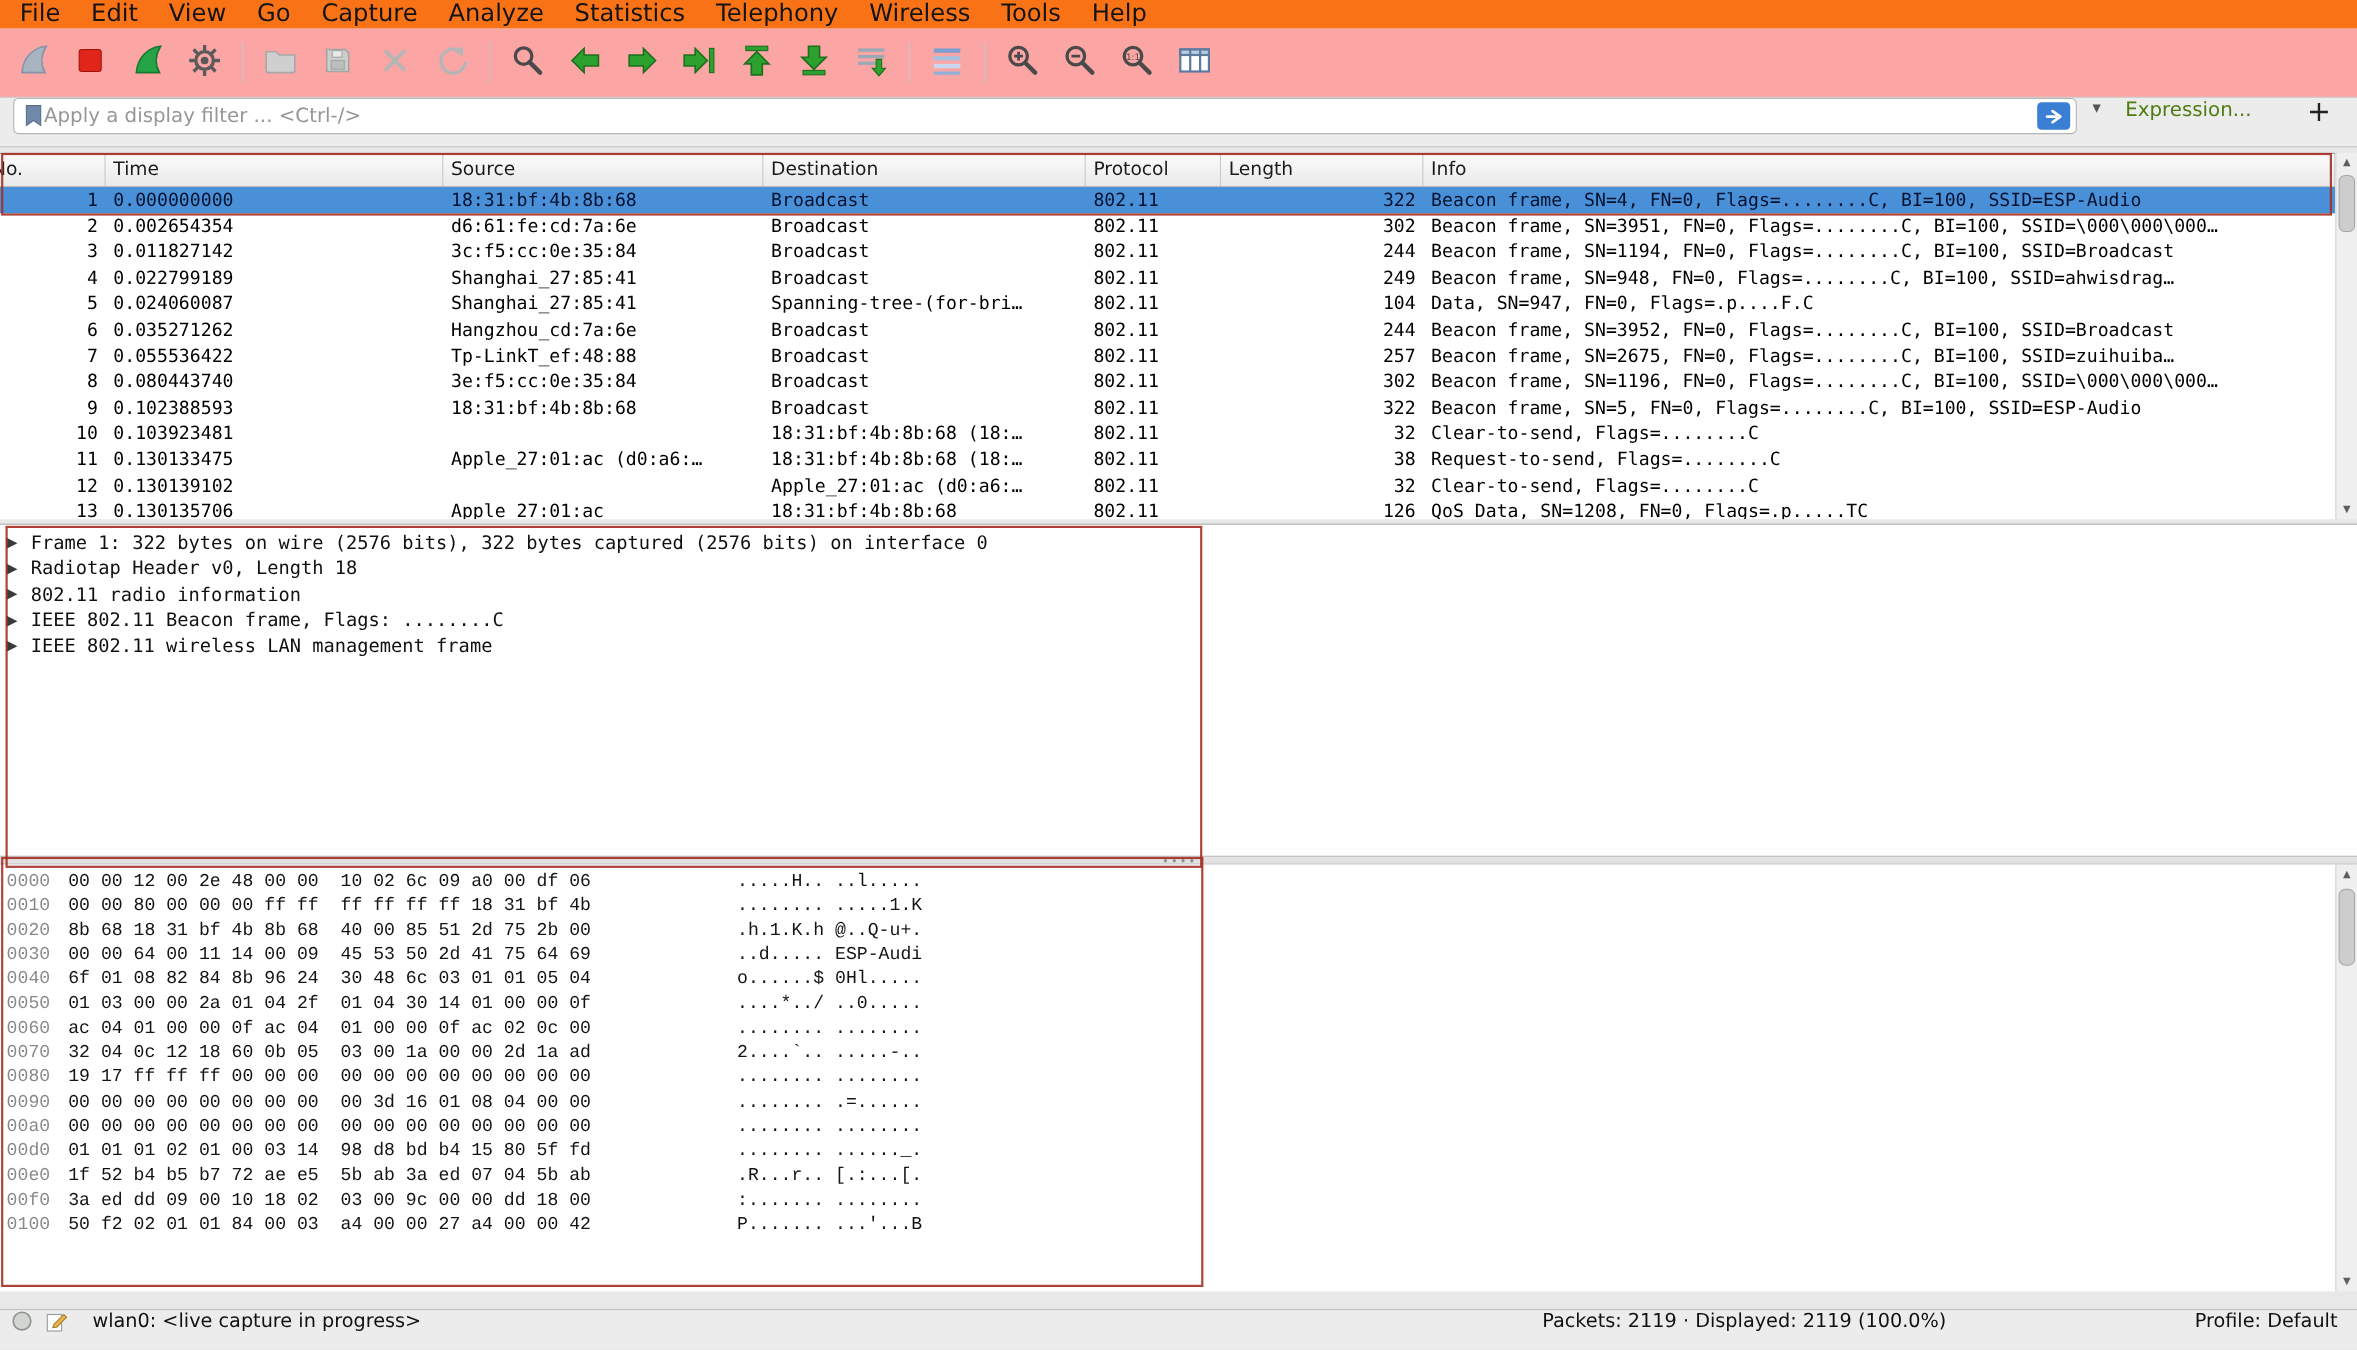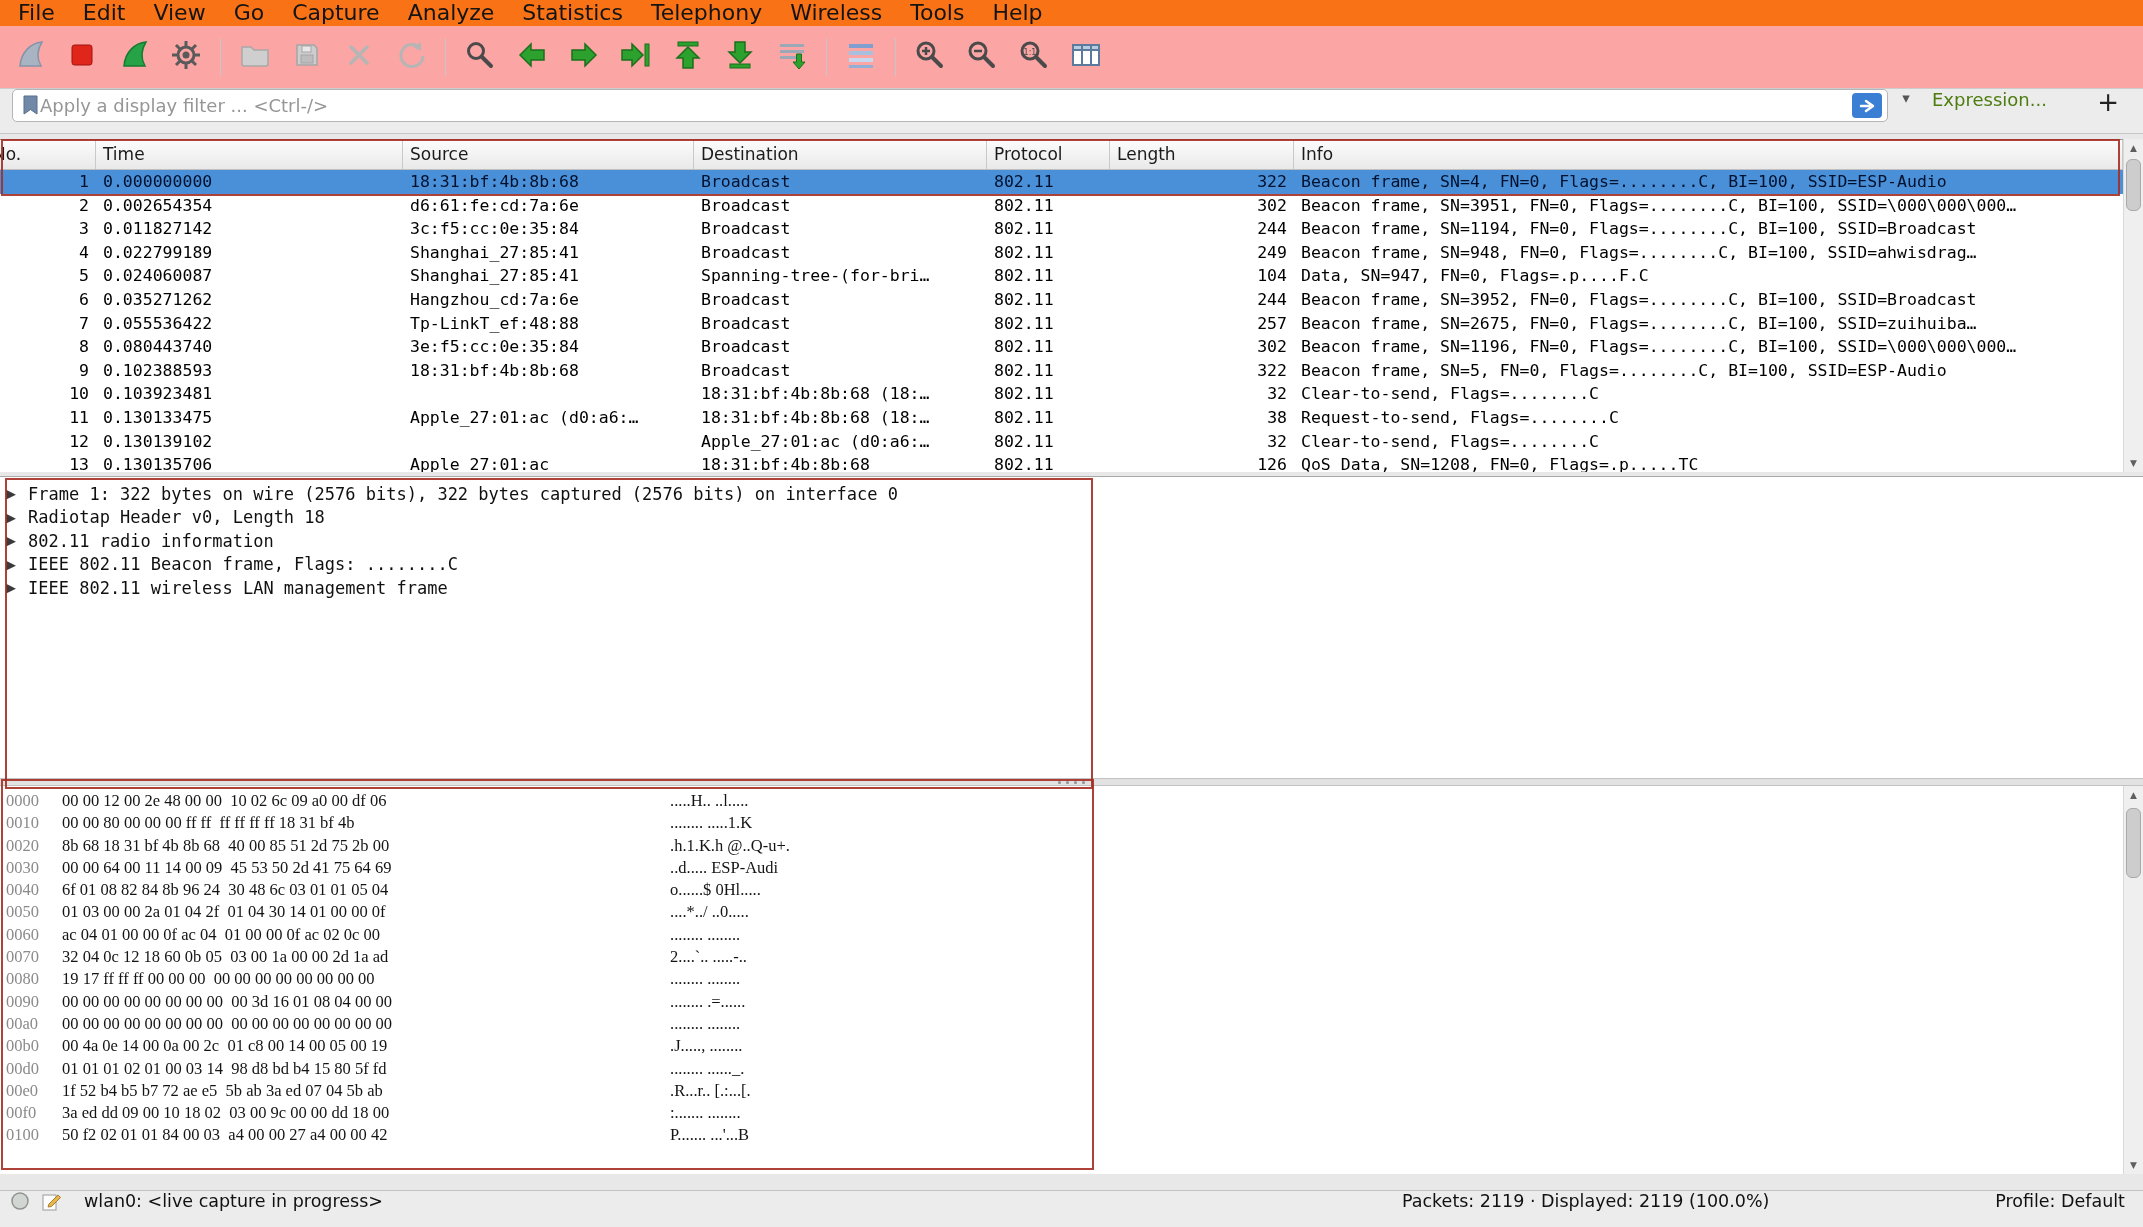--- a/index.html
+++ b/index.html
@@ -41,21 +41,21 @@
   .details { position:absolute; top:476px; left:0; width:2143px; height:302px; background:#fff; border-top:1px solid #a8a8a8; padding-top:5px; font-family:"DejaVu Sans Mono",monospace; font-size:17px; color:#101010; overflow:hidden; }
   .d-row { display:flex; align-items:center; height:23.5px; padding-left:6px; }
   .d-arrow { width:22px; font-size:13px; color:#3a3a3a; font-family:"DejaVu Sans",sans-serif; }
   .d-text { white-space:pre; }
 
   
   .splitter { position:absolute; top:778px; left:0; width:2143px; height:8px; background:#e2e2e2; border-top:1px solid #c2c2c2; border-bottom:1px solid #c2c2c2; display:flex; align-items:center; justify-content:center; gap:5px; }
   .splitter .dot { width:3px; height:3px; border-radius:50%; background:#909090; }
 
   
-  .hexpane { position:absolute; top:786px; left:0; width:2123px; height:388px; background:#fff; padding-top:4px; font-family:Liberation Serif, serif; font-size:16.5px; overflow:hidden; }
+  .hexpane { position:absolute; top:786px; left:0; width:2123px; height:388px; background:#fff; padding-top:4px; font-family:Liberation Mono, monospace; font-size:16.5px; overflow:hidden; }
   .hx-row { display:flex; height:22.3px; line-height:22.3px; white-space:pre; }
   .hx-off { width:62px; padding-left:6px; color:#8a8a8a; }
   .hx-bytes { width:608px; color:#141414; }
   .hx-ascii { color:#141414; }
 
   
   .statusbar { position:absolute; top:1190px; left:0; width:2143px; height:37px; background:#ececec; border-top:1px solid #c2c2c2; display:flex; align-items:flex-start; font-size:17.5px; color:#111; }
   .sb-icon { margin-left:10px; display:flex; align-items:center; }
   .sb-text { margin-left:22px; white-space:nowrap; }
   .sb-packets { position:absolute; left:1402px; white-space:nowrap; }
@@ -418,21 +418,20 @@
       <div class="hx-row"><div class="hx-off">0010</div><div class="hx-bytes">00 00 80 00 00 00 ff ff  ff ff ff ff 18 31 bf 4b</div><div class="hx-ascii">........ .....1.K</div></div>
       <div class="hx-row"><div class="hx-off">0020</div><div class="hx-bytes">8b 68 18 31 bf 4b 8b 68  40 00 85 51 2d 75 2b 00</div><div class="hx-ascii">.h.1.K.h @..Q-u+.</div></div>
       <div class="hx-row"><div class="hx-off">0030</div><div class="hx-bytes">00 00 64 00 11 14 00 09  45 53 50 2d 41 75 64 69</div><div class="hx-ascii">..d..... ESP-Audi</div></div>
       <div class="hx-row"><div class="hx-off">0040</div><div class="hx-bytes">6f 01 08 82 84 8b 96 24  30 48 6c 03 01 01 05 04</div><div class="hx-ascii">o......$ 0Hl.....</div></div>
       <div class="hx-row"><div class="hx-off">0050</div><div class="hx-bytes">01 03 00 00 2a 01 04 2f  01 04 30 14 01 00 00 0f</div><div class="hx-ascii">....*../ ..0.....</div></div>
       <div class="hx-row"><div class="hx-off">0060</div><div class="hx-bytes">ac 04 01 00 00 0f ac 04  01 00 00 0f ac 02 0c 00</div><div class="hx-ascii">........ ........</div></div>
       <div class="hx-row"><div class="hx-off">0070</div><div class="hx-bytes">32 04 0c 12 18 60 0b 05  03 00 1a 00 00 2d 1a ad</div><div class="hx-ascii">2....`.. .....-..</div></div>
       <div class="hx-row"><div class="hx-off">0080</div><div class="hx-bytes">19 17 ff ff ff 00 00 00  00 00 00 00 00 00 00 00</div><div class="hx-ascii">........ ........</div></div>
       <div class="hx-row"><div class="hx-off">0090</div><div class="hx-bytes">00 00 00 00 00 00 00 00  00 3d 16 01 08 04 00 00</div><div class="hx-ascii">........ .=......</div></div>
       <div class="hx-row"><div class="hx-off">00a0</div><div class="hx-bytes">00 00 00 00 00 00 00 00  00 00 00 00 00 00 00 00</div><div class="hx-ascii">........ ........</div></div>
-      <div class="hx-row"><div class="hx-off">00b0</div><div class="hx-bytes">00 4a 0e 14 00 0a 00 2c  01 c8 00 14 00 05 00 19</div><div class="hx-ascii">.J....., ........</div></div>
       <div class="hx-row"><div class="hx-off">00d0</div><div class="hx-bytes">01 01 01 02 01 00 03 14  98 d8 bd b4 15 80 5f fd</div><div class="hx-ascii">........ ......_.</div></div>
       <div class="hx-row"><div class="hx-off">00e0</div><div class="hx-bytes">1f 52 b4 b5 b7 72 ae e5  5b ab 3a ed 07 04 5b ab</div><div class="hx-ascii">.R...r.. [.:...[.</div></div>
       <div class="hx-row"><div class="hx-off">00f0</div><div class="hx-bytes">3a ed dd 09 00 10 18 02  03 00 9c 00 00 dd 18 00</div><div class="hx-ascii">:....... ........</div></div>
       <div class="hx-row"><div class="hx-off">0100</div><div class="hx-bytes">50 f2 02 01 01 84 00 03  a4 00 00 27 a4 00 00 42</div><div class="hx-ascii">P....... ...'...B</div></div>
     </div>
 </div>
 <div class="scrollbar" style="top:786px;height:388px;">
   <div class="sb-up">▲</div>
   <div class="sb-thumb" style="top:22px;height:70px;"></div>
   <div class="sb-down">▼</div>

